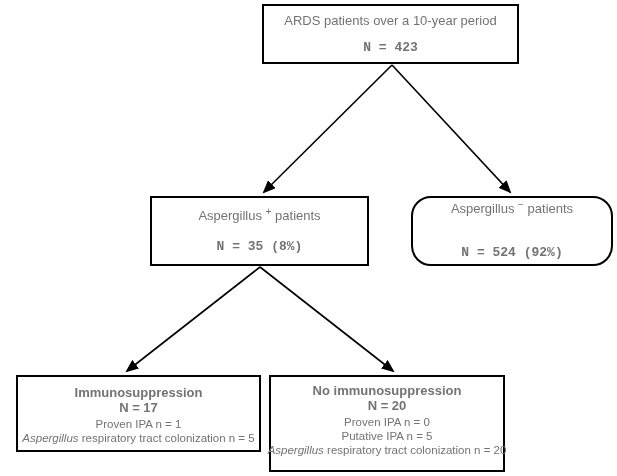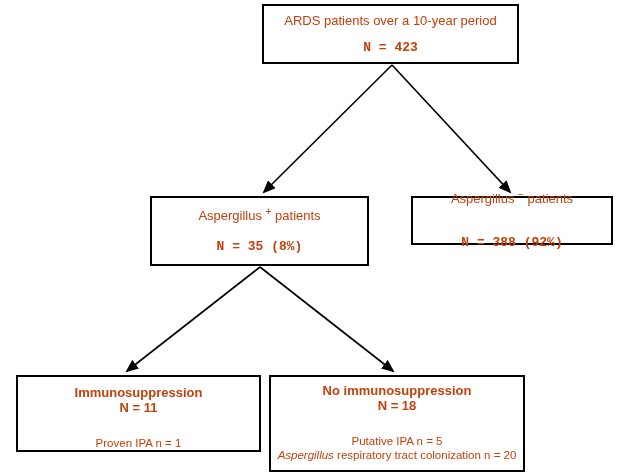--- a/index.html
+++ b/index.html
@@ -6,21 +6,21 @@
     margin: 0;
     padding: 0;
     background: #ffffff;
   }
   #canvas {
     position: relative;
     width: 617px;
     height: 476px;
     background: #ffffff;
     font-family: "Liberation Sans", sans-serif;
-    color: #c2410c;
+    color: #737373;
     overflow: hidden;
   }
   #arrow-layer {
     position: absolute;
     left: 0;
     top: 0;
     width: 617px;
     height: 476px;
   }
   .box {
@@ -35,49 +35,49 @@
   }
   .box-root {
     left: 262px; top: 4px; width: 257px; height: 60px;
     justify-content: center; gap: 11px;
   }
   .box-mid-left {
     left: 150px; top: 196px; width: 219px; height: 70px;
     justify-content: center; gap: 15px;
   }
   .box-mid-right {
-    left: 411px; top: 196px; width: 202px; height: 49px;
-    justify-content: center; gap: 28px;
+    left: 411px; top: 196px; width: 202px; height: 70px;
+    justify-content: center; gap: 28px; border-radius: 20px;
   }
   .box-bottom-left {
     left: 16px; top: 375px; width: 245px; height: 77px;
     padding-top: 8px;
   }
   .box-bottom-right {
-    left: 269px; top: 375px; width: 256px; height: 97px;
+    left: 269px; top: 375px; width: 236px; height: 97px;
     padding-top: 6px;
   }
   .line {
     font-size: 13px;
     line-height: 16px;
     white-space: nowrap;
   }
   .bold { font-weight: bold; font-family: Liberation Mono, monospace; }
   .node-title {
     font-size: 13px;
     line-height: 15px;
     font-weight: bold;
     white-space: nowrap;
   }
   .detail {
     font-size: 11.5px;
     line-height: 14px;
     white-space: nowrap;
   }
-  .detail-group { margin-top: 21px; }
+  .detail-group { margin-top: 2px; }
   .italic { font-style: italic; }
   sup.sign {
     font-size: 10px;
     font-weight: normal;
     vertical-align: super;
     line-height: 0;
   }
 </style>
 </head>
 <body>
@@ -109,33 +109,35 @@
     </div>
     <div class="line bold">N = 35 (8%)</div>
   </div>
 
   <div class="box box-mid-right">
     <div class="line">
       <span>Aspergillus</span>
       <sup class="sign">−</sup>
       <span>patients</span>
     </div>
-    <div class="line bold">N = 388 (92%)</div>
+    <div class="line bold">N = 524 (92%)</div>
   </div>
 
   <div class="box box-bottom-left">
     <div class="node-title">Immunosuppression</div>
-    <div class="node-title">N = 11</div>
+    <div class="node-title">N = 17</div>
     <div class="detail-group">
       <div class="detail">Proven IPA n = 1</div>
+      <div class="detail"><span class="italic">Aspergillus</span><span> respiratory tract colonization n = 5</span></div>
     </div>
   </div>
 
   <div class="box box-bottom-right">
     <div class="node-title">No immunosuppression</div>
-    <div class="node-title">N = 18</div>
+    <div class="node-title">N = 20</div>
     <div class="detail-group">
+      <div class="detail">Proven IPA n = 0</div>
       <div class="detail">Putative IPA n = 5</div>
       <div class="detail"><span class="italic">Aspergillus</span><span> respiratory tract colonization n = 20</span></div>
     </div>
   </div>
 
 </div>
 
 </body></html>

